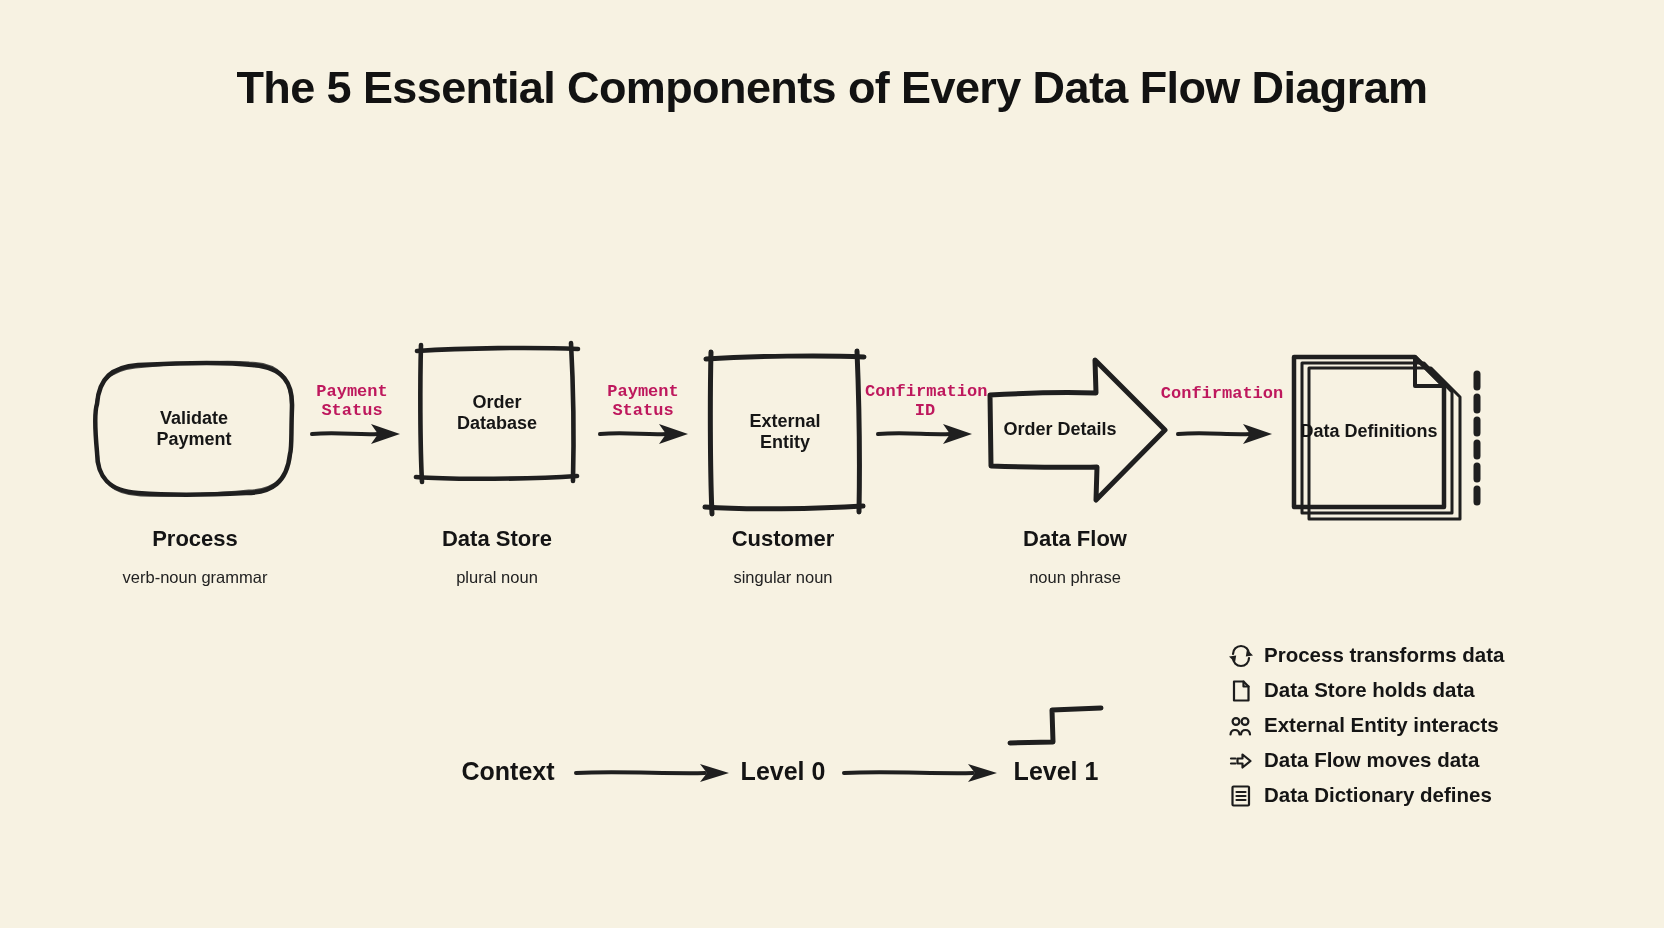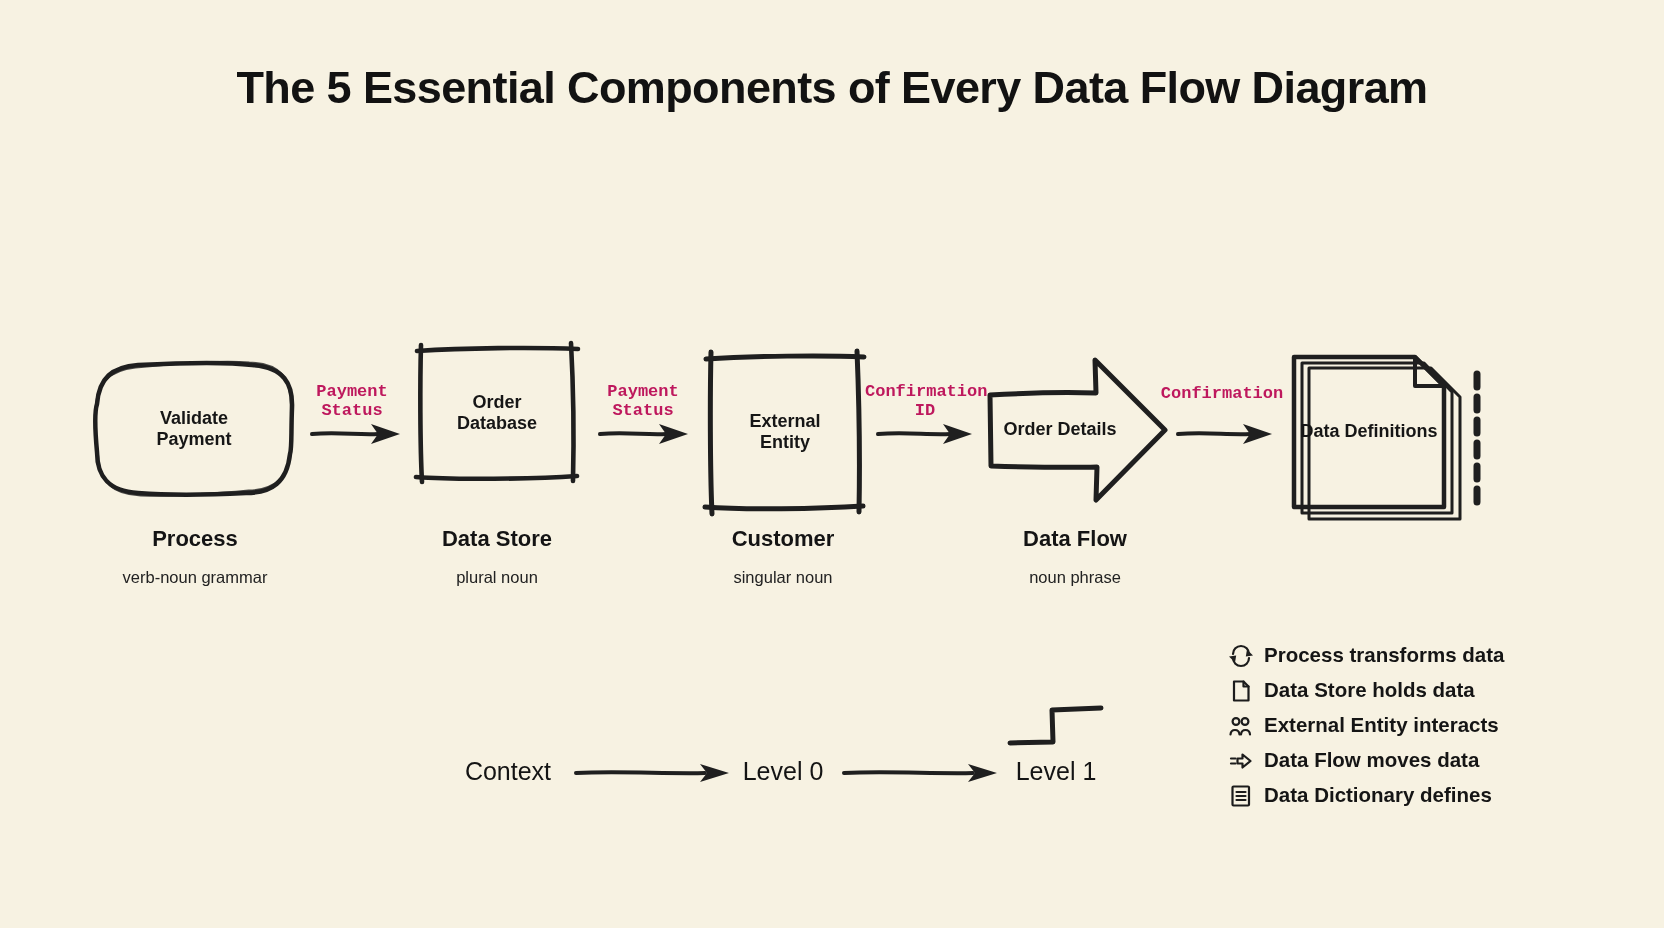--- a/index.html
+++ b/index.html
@@ -22,21 +22,21 @@
     text-align:center;font-size:18px;font-weight:bold;line-height:1.18;color:#161616;
   }
   .flow-label{
     position:absolute;text-align:center;font-size:17px;font-weight:bold;
     line-height:1.12;color:#be185d;font-family:Liberation Mono, monospace;
   }
   .flow-arrow,.level-arrow,.step-svg{position:absolute;overflow:visible}
   .caption{position:absolute;text-align:center}
   .cap-main{font-size:22px;font-weight:bold;color:#141414}
   .cap-sub{font-size:16.5px;margin-top:16px;color:#222}
-  .level-label{position:absolute;text-align:center;font-size:25px;font-weight:normal;color:#141414}
+  .level-label{position:absolute;text-align:center;font-size:25px;font-weight:bold;color:#141414}
   .legend{position:absolute;left:1228px;top:643px;display:flex;flex-direction:column;gap:9px}
   .legend-item{display:flex;gap:10px;height:26px}
   .legend-item svg{flex:0 0 auto;stroke:#1c1c1c;stroke-width:2.2;fill:none;stroke-linecap:round;stroke-linejoin:round}
   .legend-text{font-size:20.5px;font-weight:bold;white-space:nowrap;color:#151515}
 </style>
 </head>
 <body>
 
 <div class="canvas">
 

